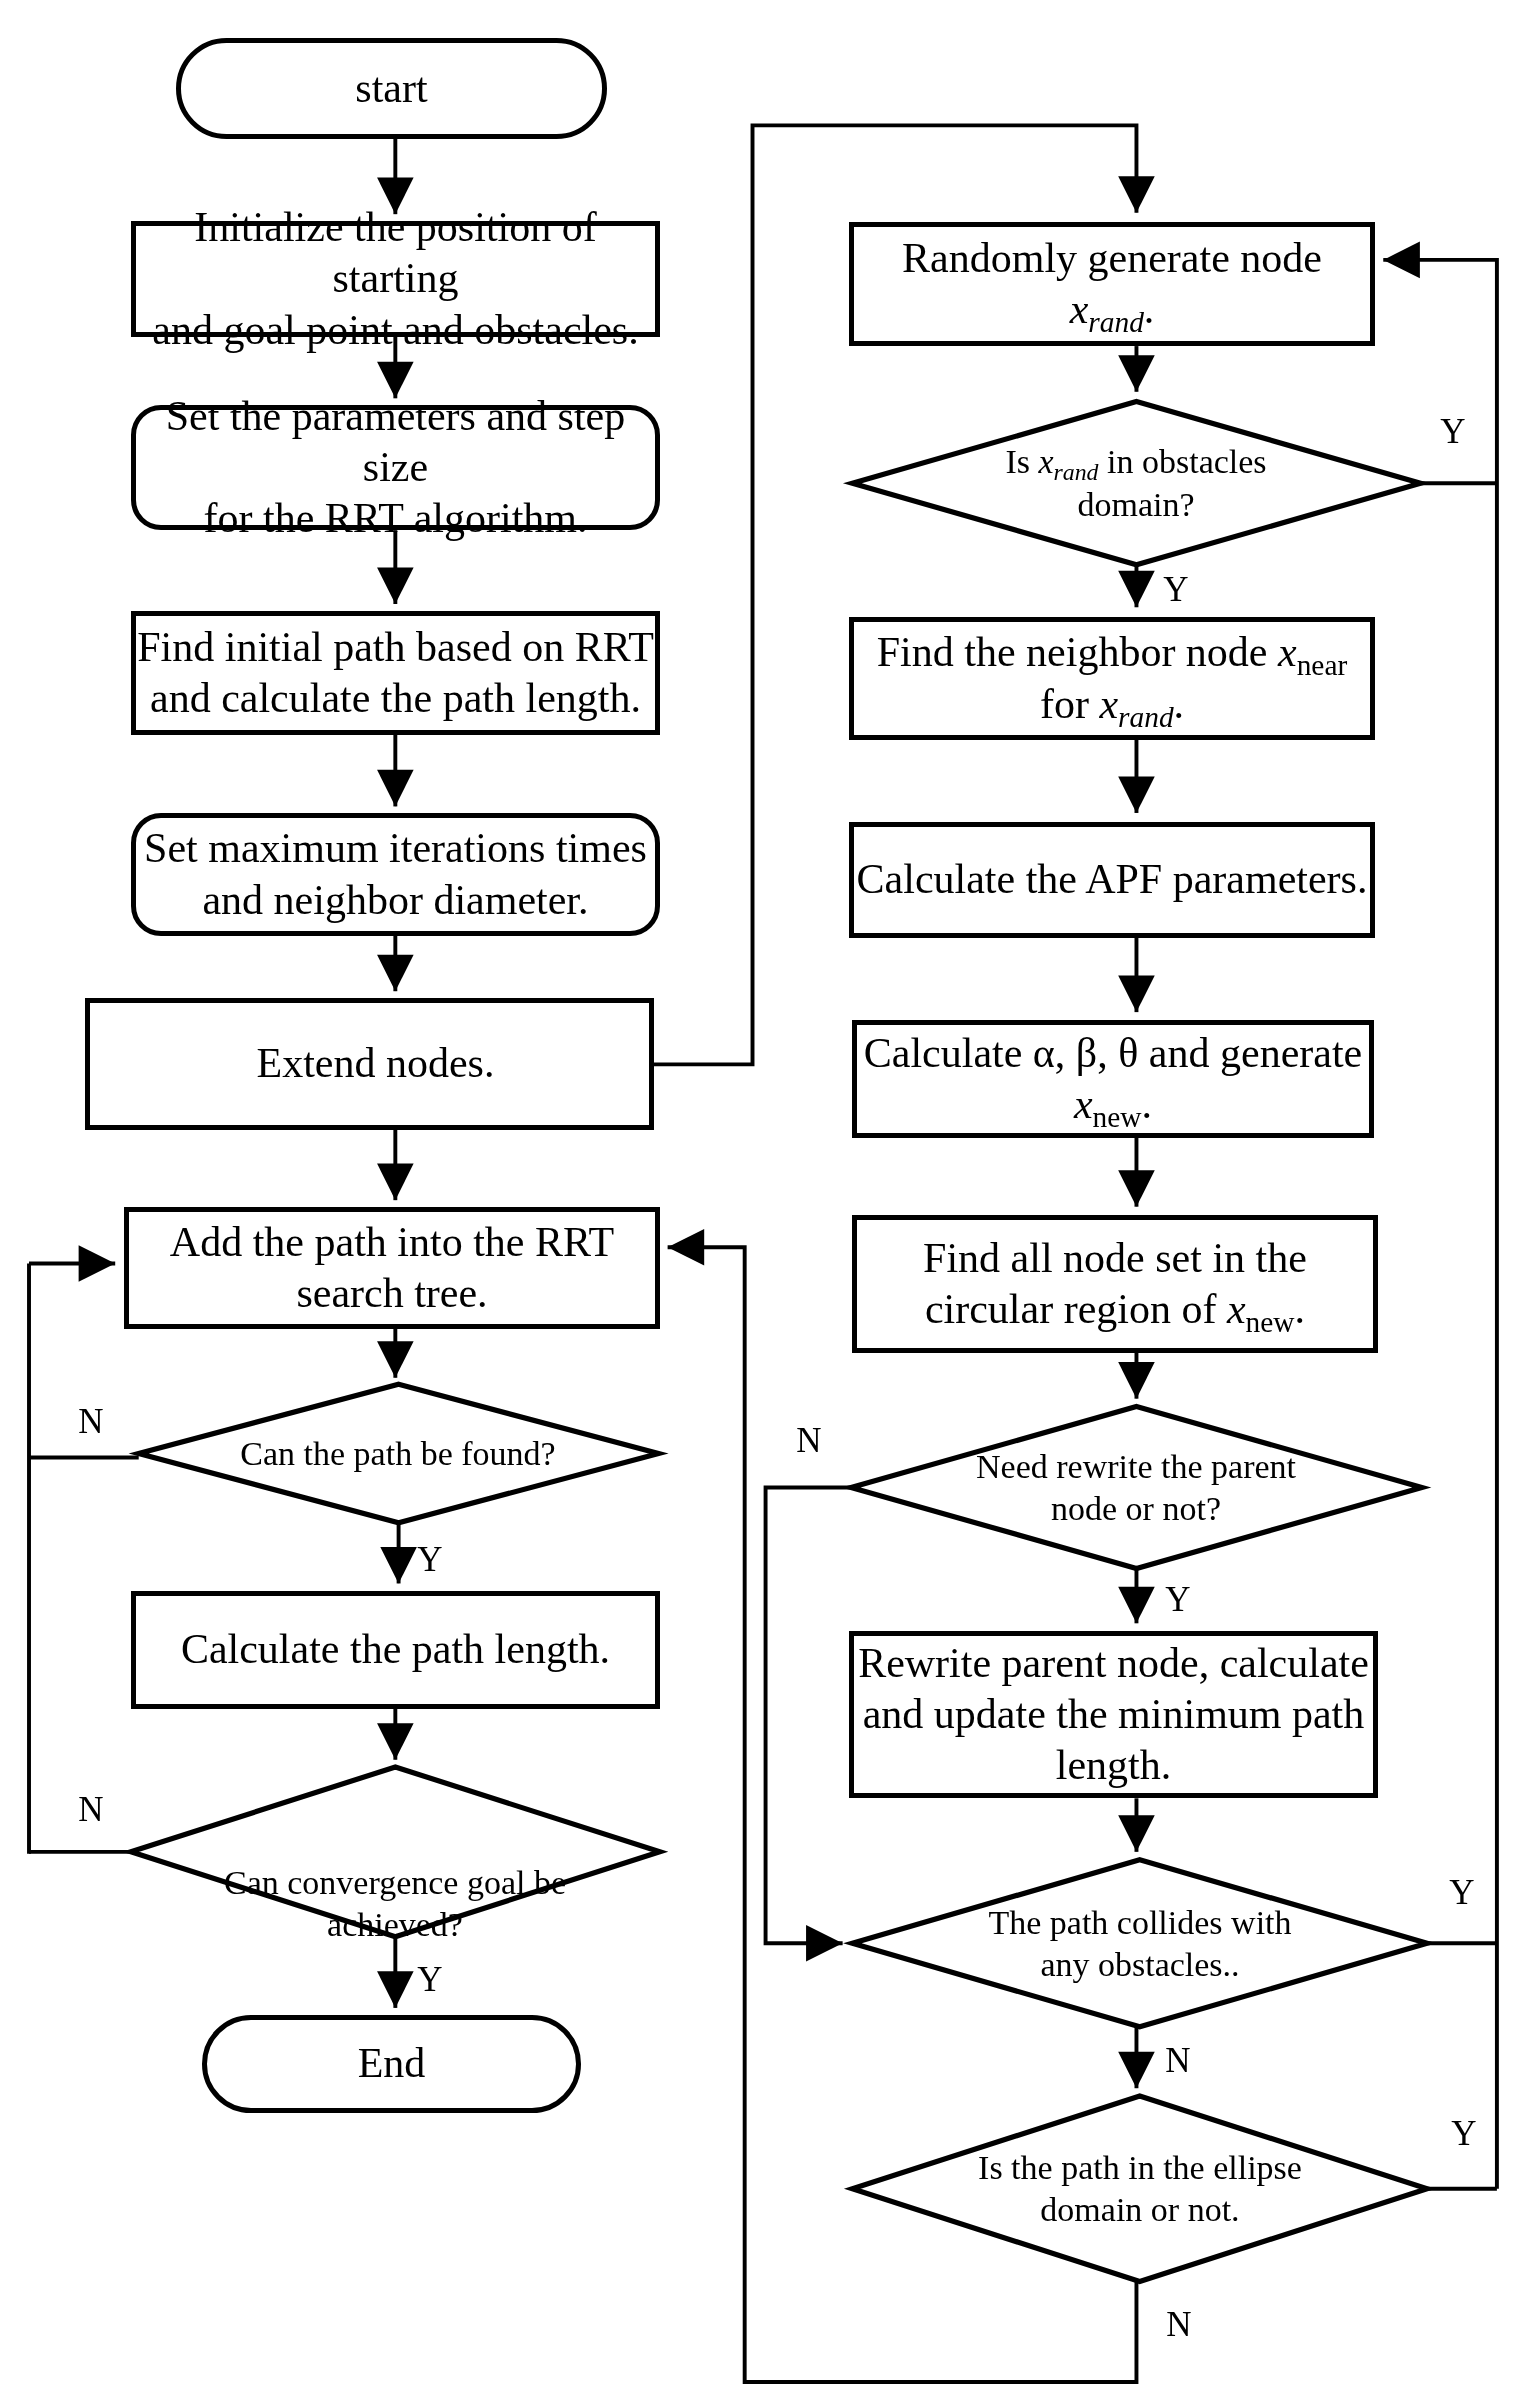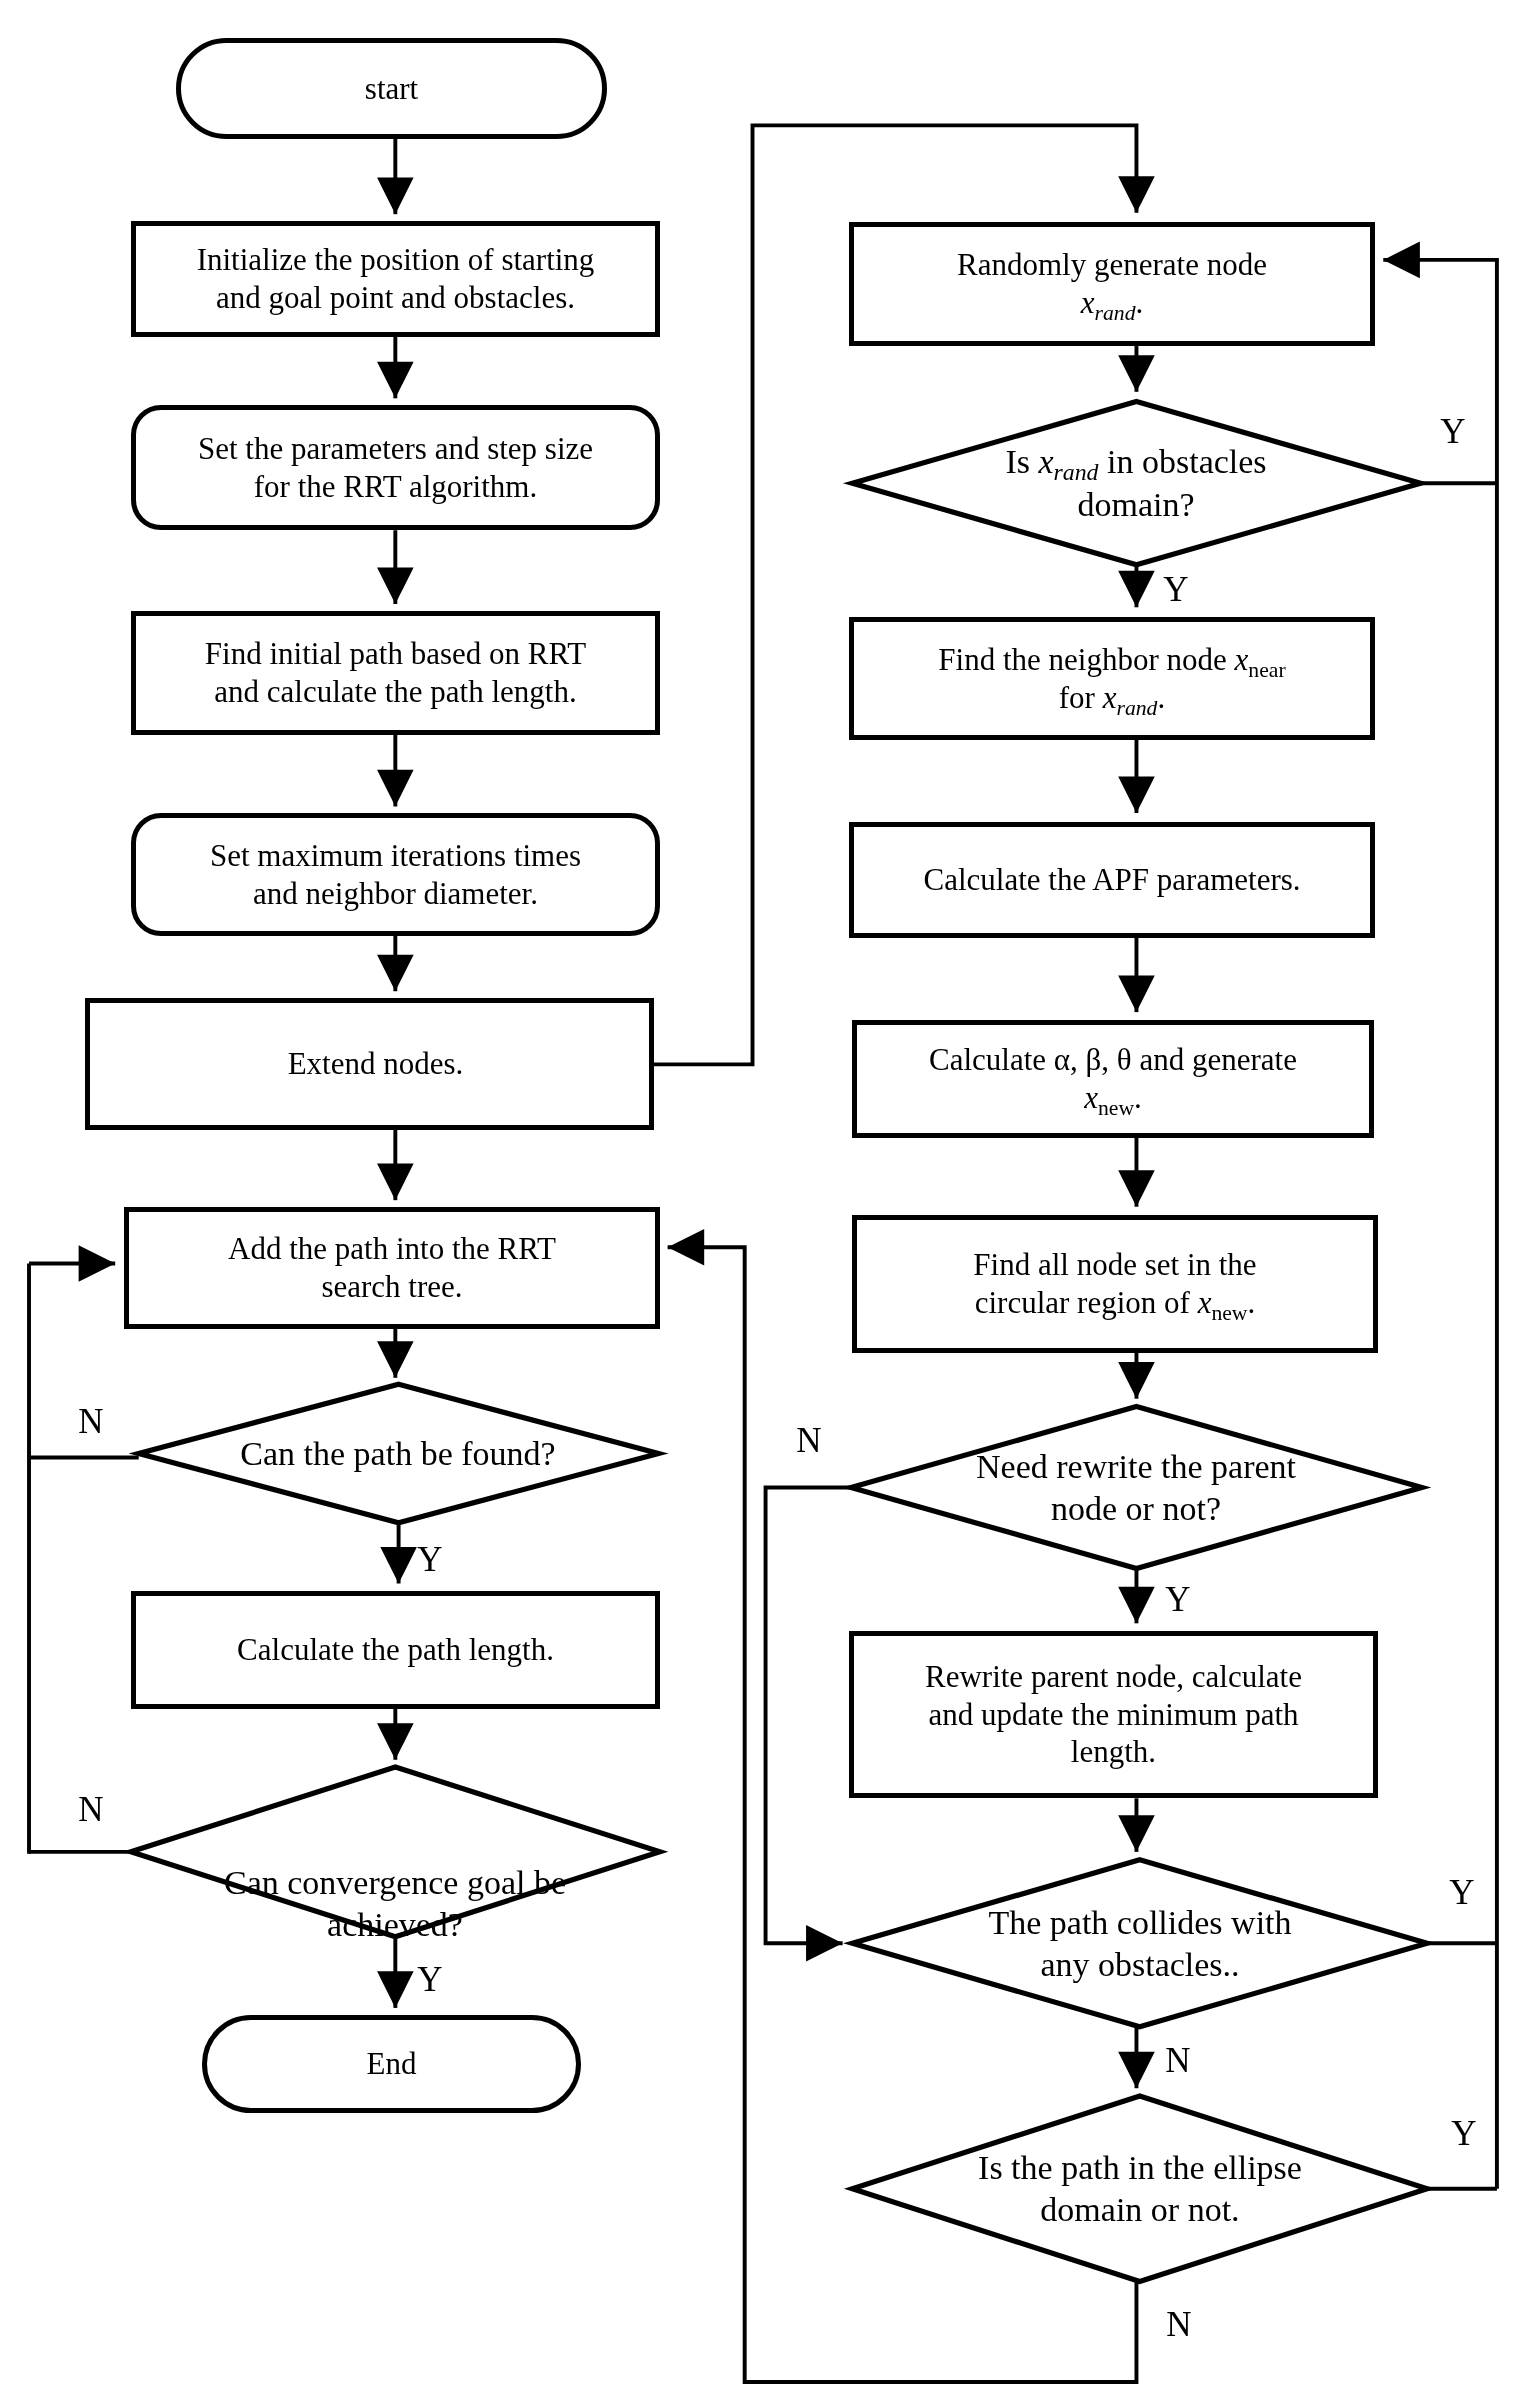--- a/index.html
+++ b/index.html
@@ -3,21 +3,21 @@
 <meta charset="utf-8">
 <style>
   html,body{margin:0;padding:0;background:#fff;}
   #stage{position:relative;width:1522px;height:2401px;background:#fff;
          font-family:"Liberation Serif","DejaVu Serif",serif;color:#000;}
   #wires{position:absolute;left:0;top:0;z-index:0;}
   .ln{stroke:#000;stroke-width:6;fill:none;}
   .dm{fill:#fff;stroke:#000;stroke-width:8;}
   .box{position:absolute;box-sizing:border-box;border:5.2px solid #000;background:#fff;
        display:flex;align-items:center;justify-content:center;text-align:center;
-       font-size:31px;line-height:1.22;z-index:1;}
+       font-size:42px;line-height:1.22;z-index:1;}
   .oval{border-radius:72px;}
   .dlabel{position:absolute;display:flex;align-items:center;justify-content:center;
           text-align:center;font-size:34px;line-height:1.25;z-index:2;
           transform:translate(-50%,-50%);}
   .elabel{position:absolute;font-size:35px;z-index:2;transform:translate(-50%,-50%);}
   .vx{font-style:italic;}
   sub{font-size:0.70em;line-height:0;}
   sub.vi{font-style:italic;}
 </style>
 </head>

